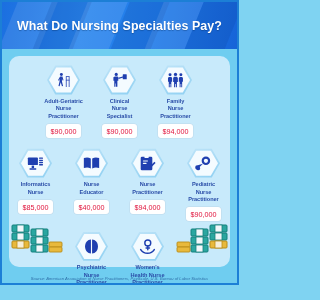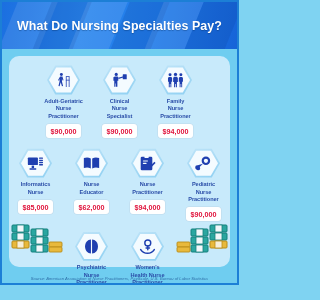--- a/index.html
+++ b/index.html
@@ -75,21 +75,21 @@
     font-size:5.6px;line-height:7.4px;font-weight:bold;
     color:#2b4ea8;text-align:center;
     width:54px;
     letter-spacing:-.05px;
   }
   .pill{
     margin-top:4px;
     background:#ffffff;
     border-radius:3px;
     padding:2.5px 5px;
-    font-size:7.2px;font-weight:bold;
+    font-size:7.2px;font-weight:normal;
     color:#e0143c;
     text-align:center;
     white-space:nowrap;
     box-shadow:0 0 0 .5px rgba(180,200,220,.55);
   }
   .row.r2{margin-top:7px;}
   .row.r3{margin-top:7px;}
   
   .money{position:absolute;bottom:12px;width:52px;height:36px;}
   .money.left{left:2px;}
@@ -210,21 +210,21 @@
             <div class="hex"></div>
               <div class="hex-in"></div>
             <span class="glyph">
               <svg viewBox="0 0 24 24" width="17" height="17" fill="currentColor">
                 <path d="M1.2 4.4c3.2-1.3 6.6-1.3 9.8.5v14c-3.2-1.8-6.6-1.8-9.8-.5z"></path>
                 <path d="M22.8 4.4c-3.2-1.3-6.6-1.3-9.8.5v14c3.2-1.8 6.6-1.8 9.8-.5z"></path>
               </svg>
             </span>
           </div>
           <div class="label">Nurse<br>Educator</div>
-          <div class="pill">$62,000</div>
+          <div class="pill">$40,000</div>
         </div>
 
         <div class="card">
           <div class="hex-wrap">
             <div class="hex"></div>
               <div class="hex-in"></div>
             <span class="glyph">
               <svg viewBox="0 0 24 24" width="17" height="17" fill="currentColor">
                 <rect x="2.4" y="2.6" width="16.4" height="19" rx="1.8"></rect>
                 <rect x="7.6" y="1" width="6.2" height="3.2" rx="1" fill="#f4fbff"></rect>

